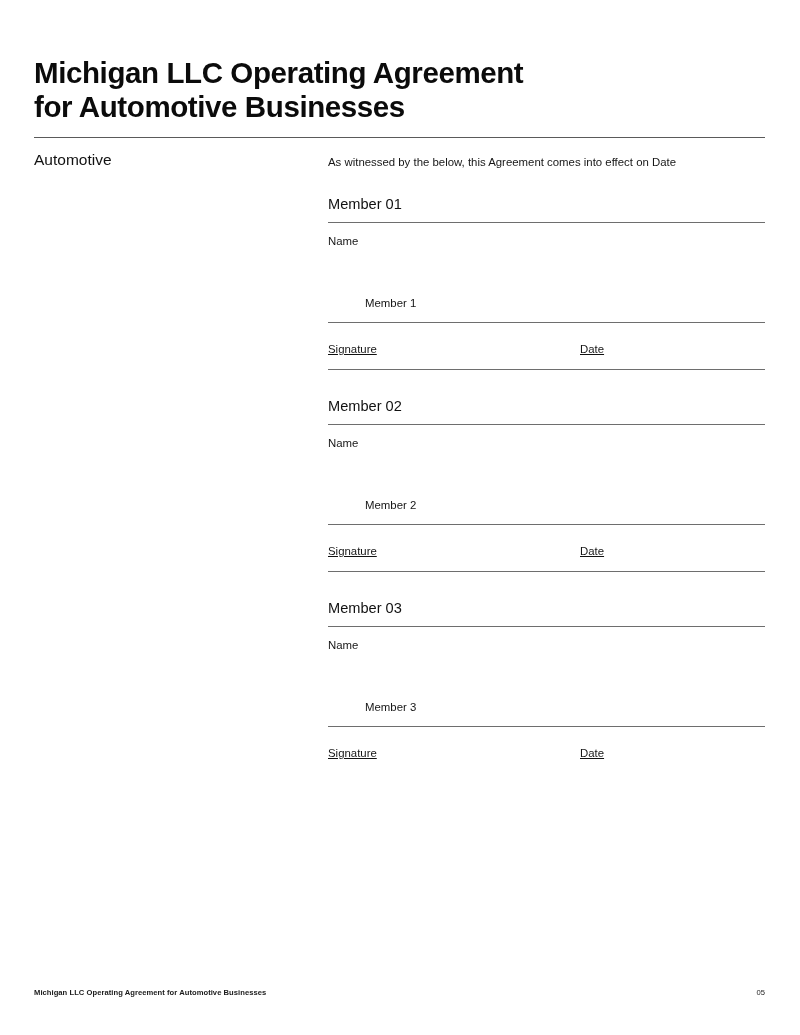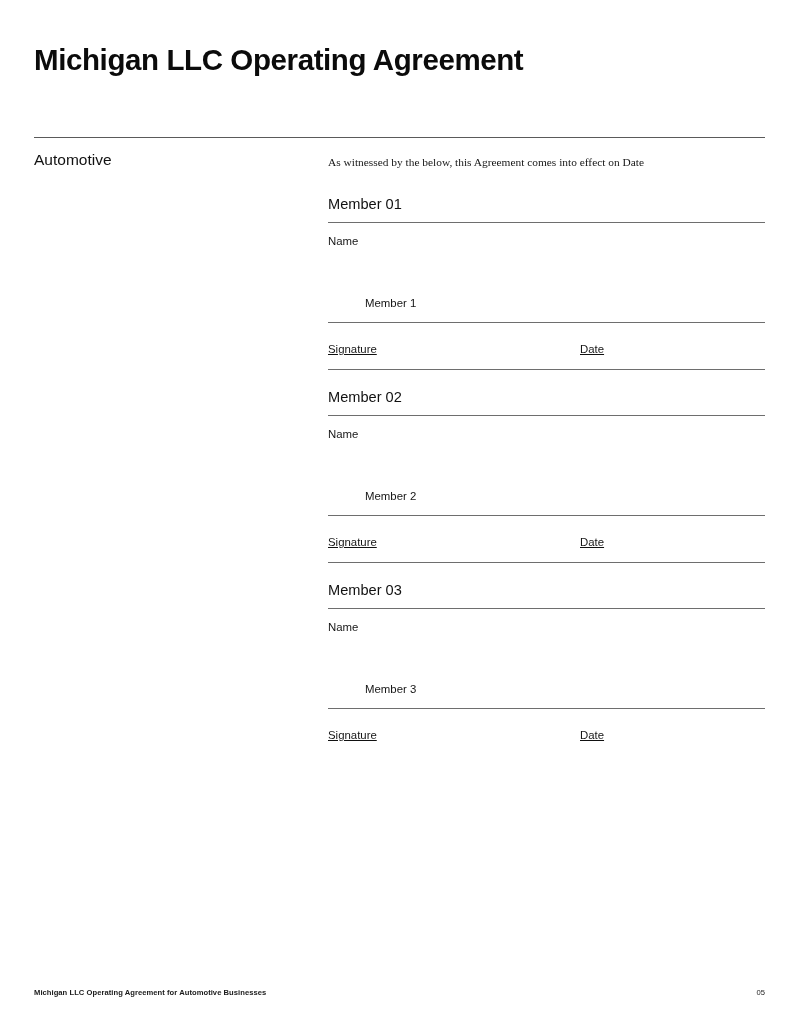--- a/index.html
+++ b/index.html
@@ -22,21 +22,21 @@
     width: 800px;
     height: 1035px;
     box-sizing: border-box;
     padding: 0 34px;
   }
 
   
   .doc-title {
     position: absolute;
     left: 34px;
-    top: 23px;
+    top: 36px;
     width: 700px;
     font-size: 29.5px;
     font-weight: 700;
     line-height: 34px;
     letter-spacing: -0.4px;
     color: #0b0b0b;
   }
   .doc-title .line { display: block; }
 
   
@@ -67,25 +67,24 @@
     top: 151px;
     width: 437px;
   }
 
   .intro {
     font-size: 11.4px;
     line-height: 22px;
     color: #161616;
     margin: 0 0 22px 0;
     width: 400px;
-    font-family: Liberation Serif, serif;
-  }
-
-  
-  .member-block { margin-bottom: 0; }
+  }
+
+  
+  .member-block { margin-bottom: 0; margin-top: 9px; }
 
   .member-heading {
     font-size: 14.6px;
     font-weight: 400;
     line-height: 18px;
     color: #111111;
     padding-bottom: 9px;
   }
 
   .rule {
@@ -157,20 +156,21 @@
     color: #1a1a1a;
   }
 </style>
 </head>
 <body>
 
 <div class="page">
 
   <h1 class="doc-title">
     <span class="line">Michigan LLC Operating Agreement</span>
+    <span class="line">for Automotive Businesses</span>
   </h1>
 
   <div class="top-rule"></div>
 
   <div class="section-label">Automotive</div>
 
   <div class="content-col">
 
     <p class="intro">As witnessed by the below, this Agreement comes into effect on Date</p>
 

